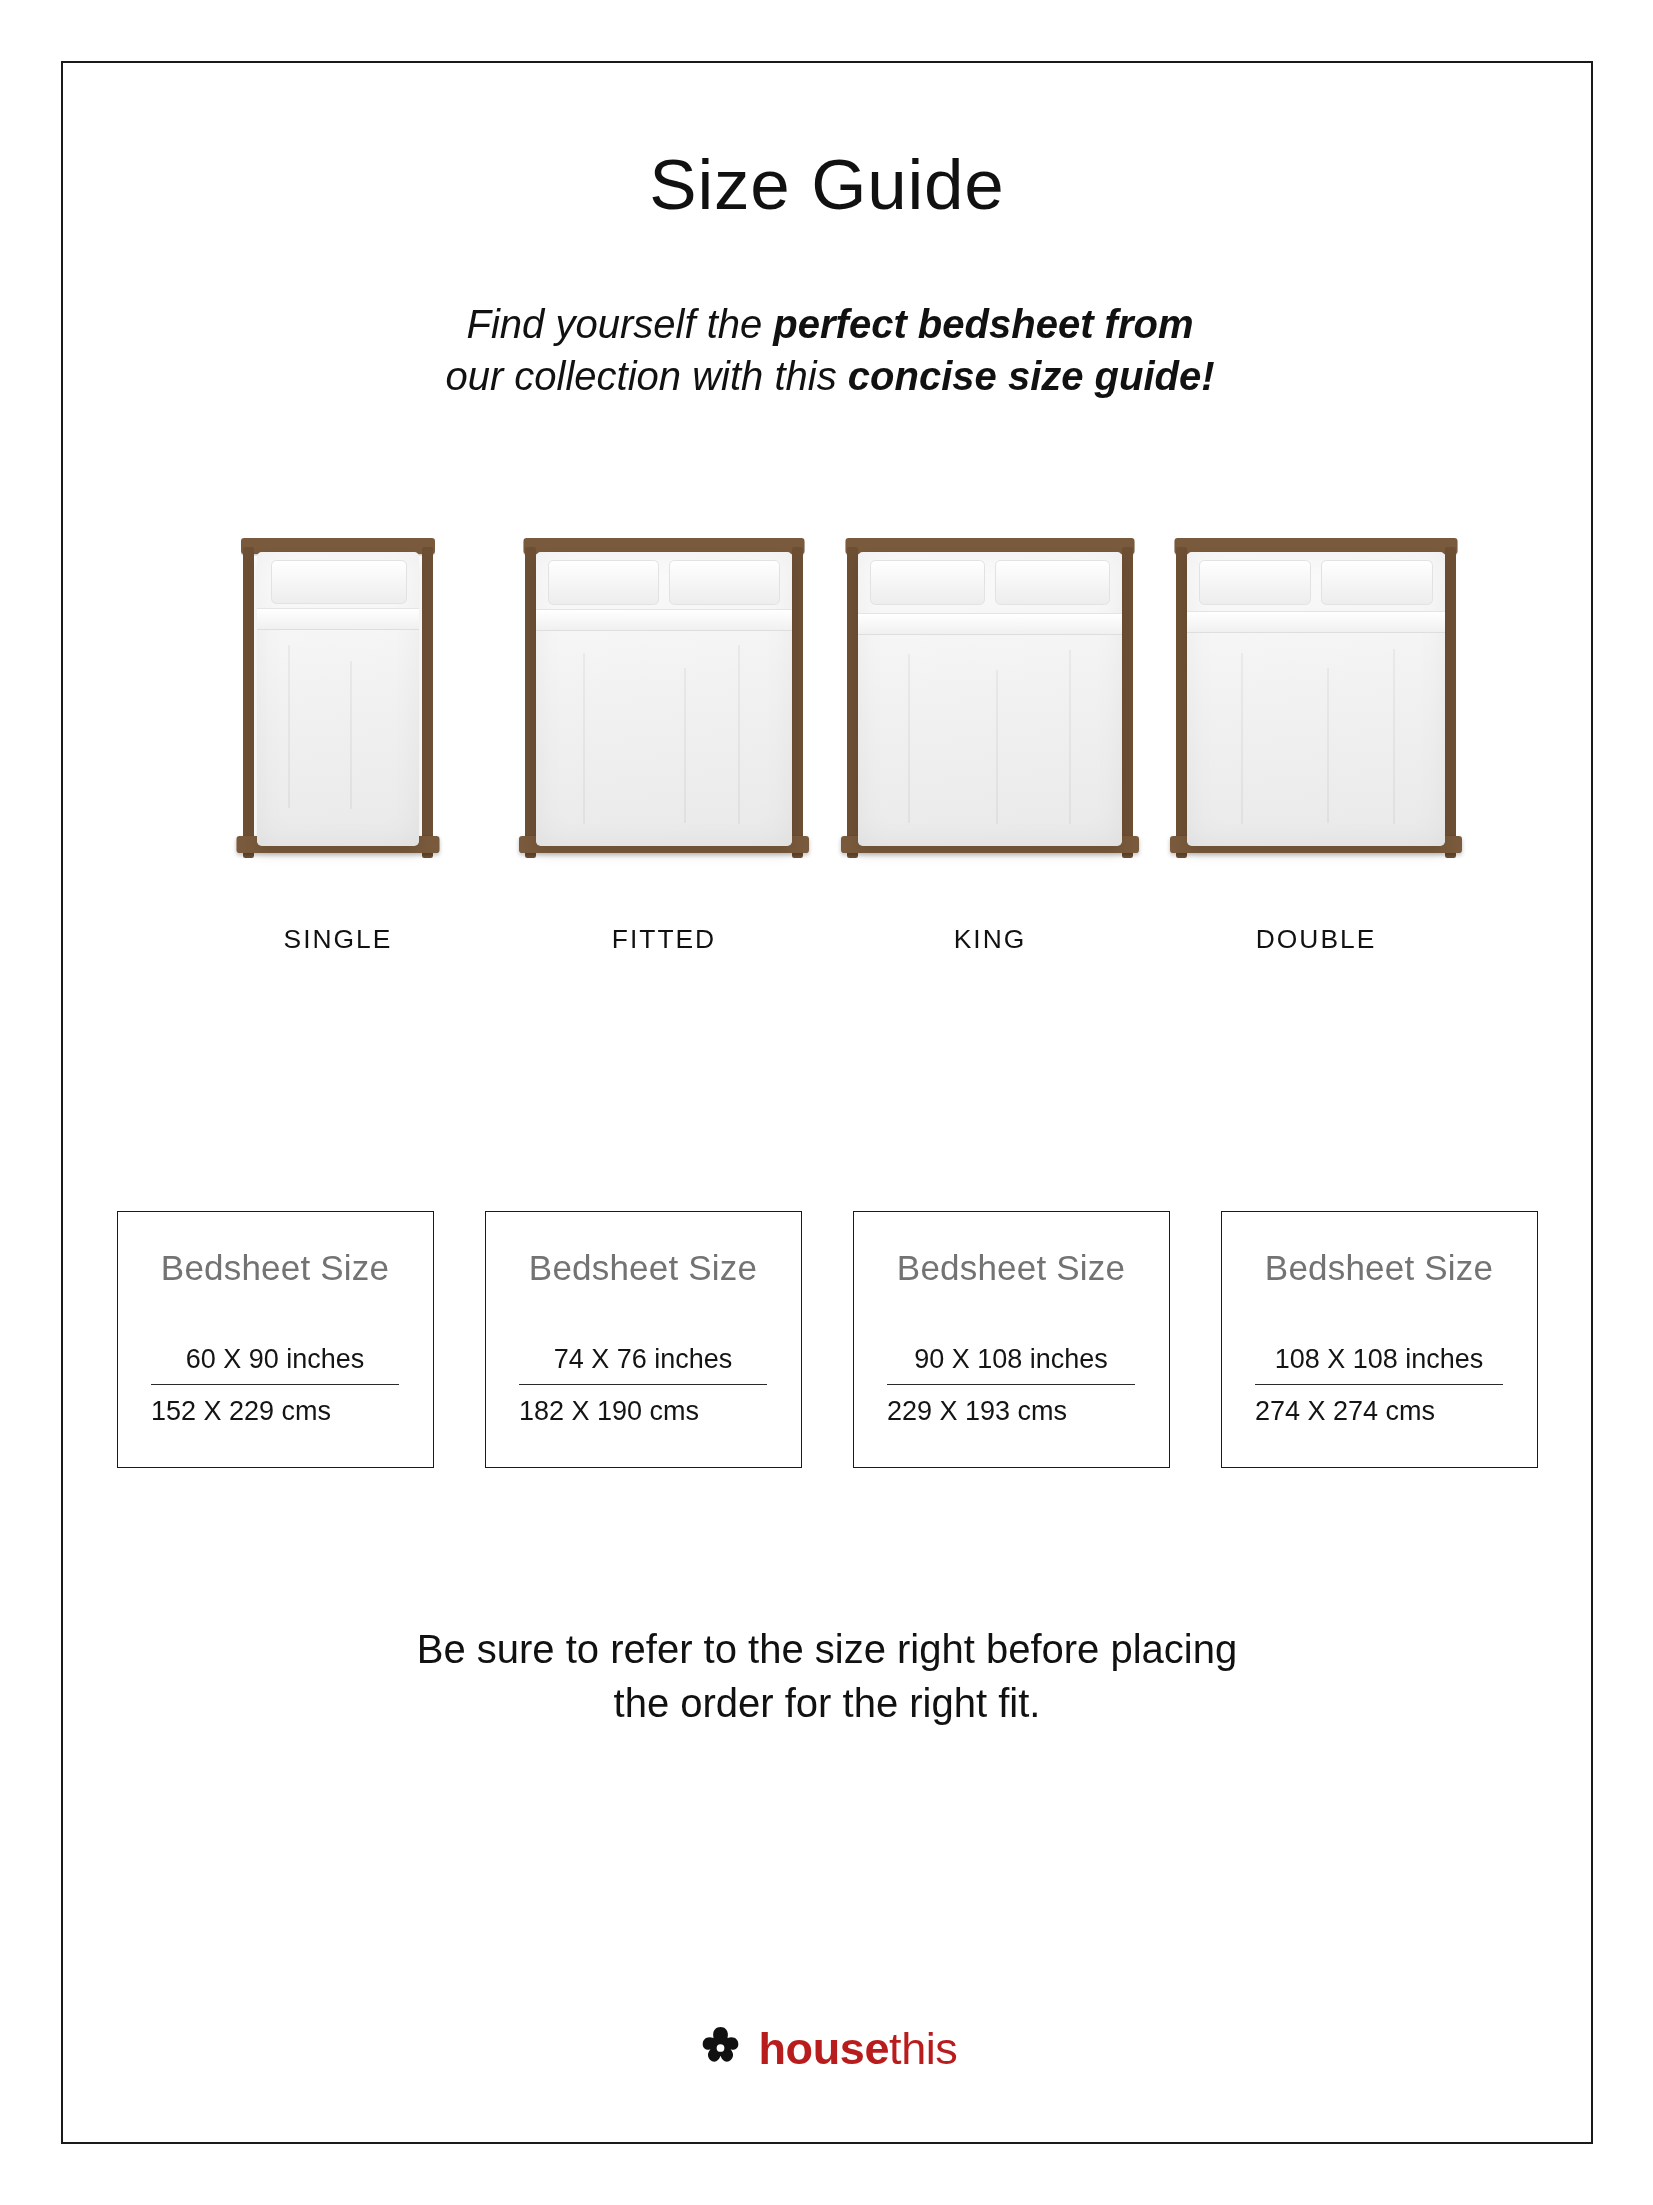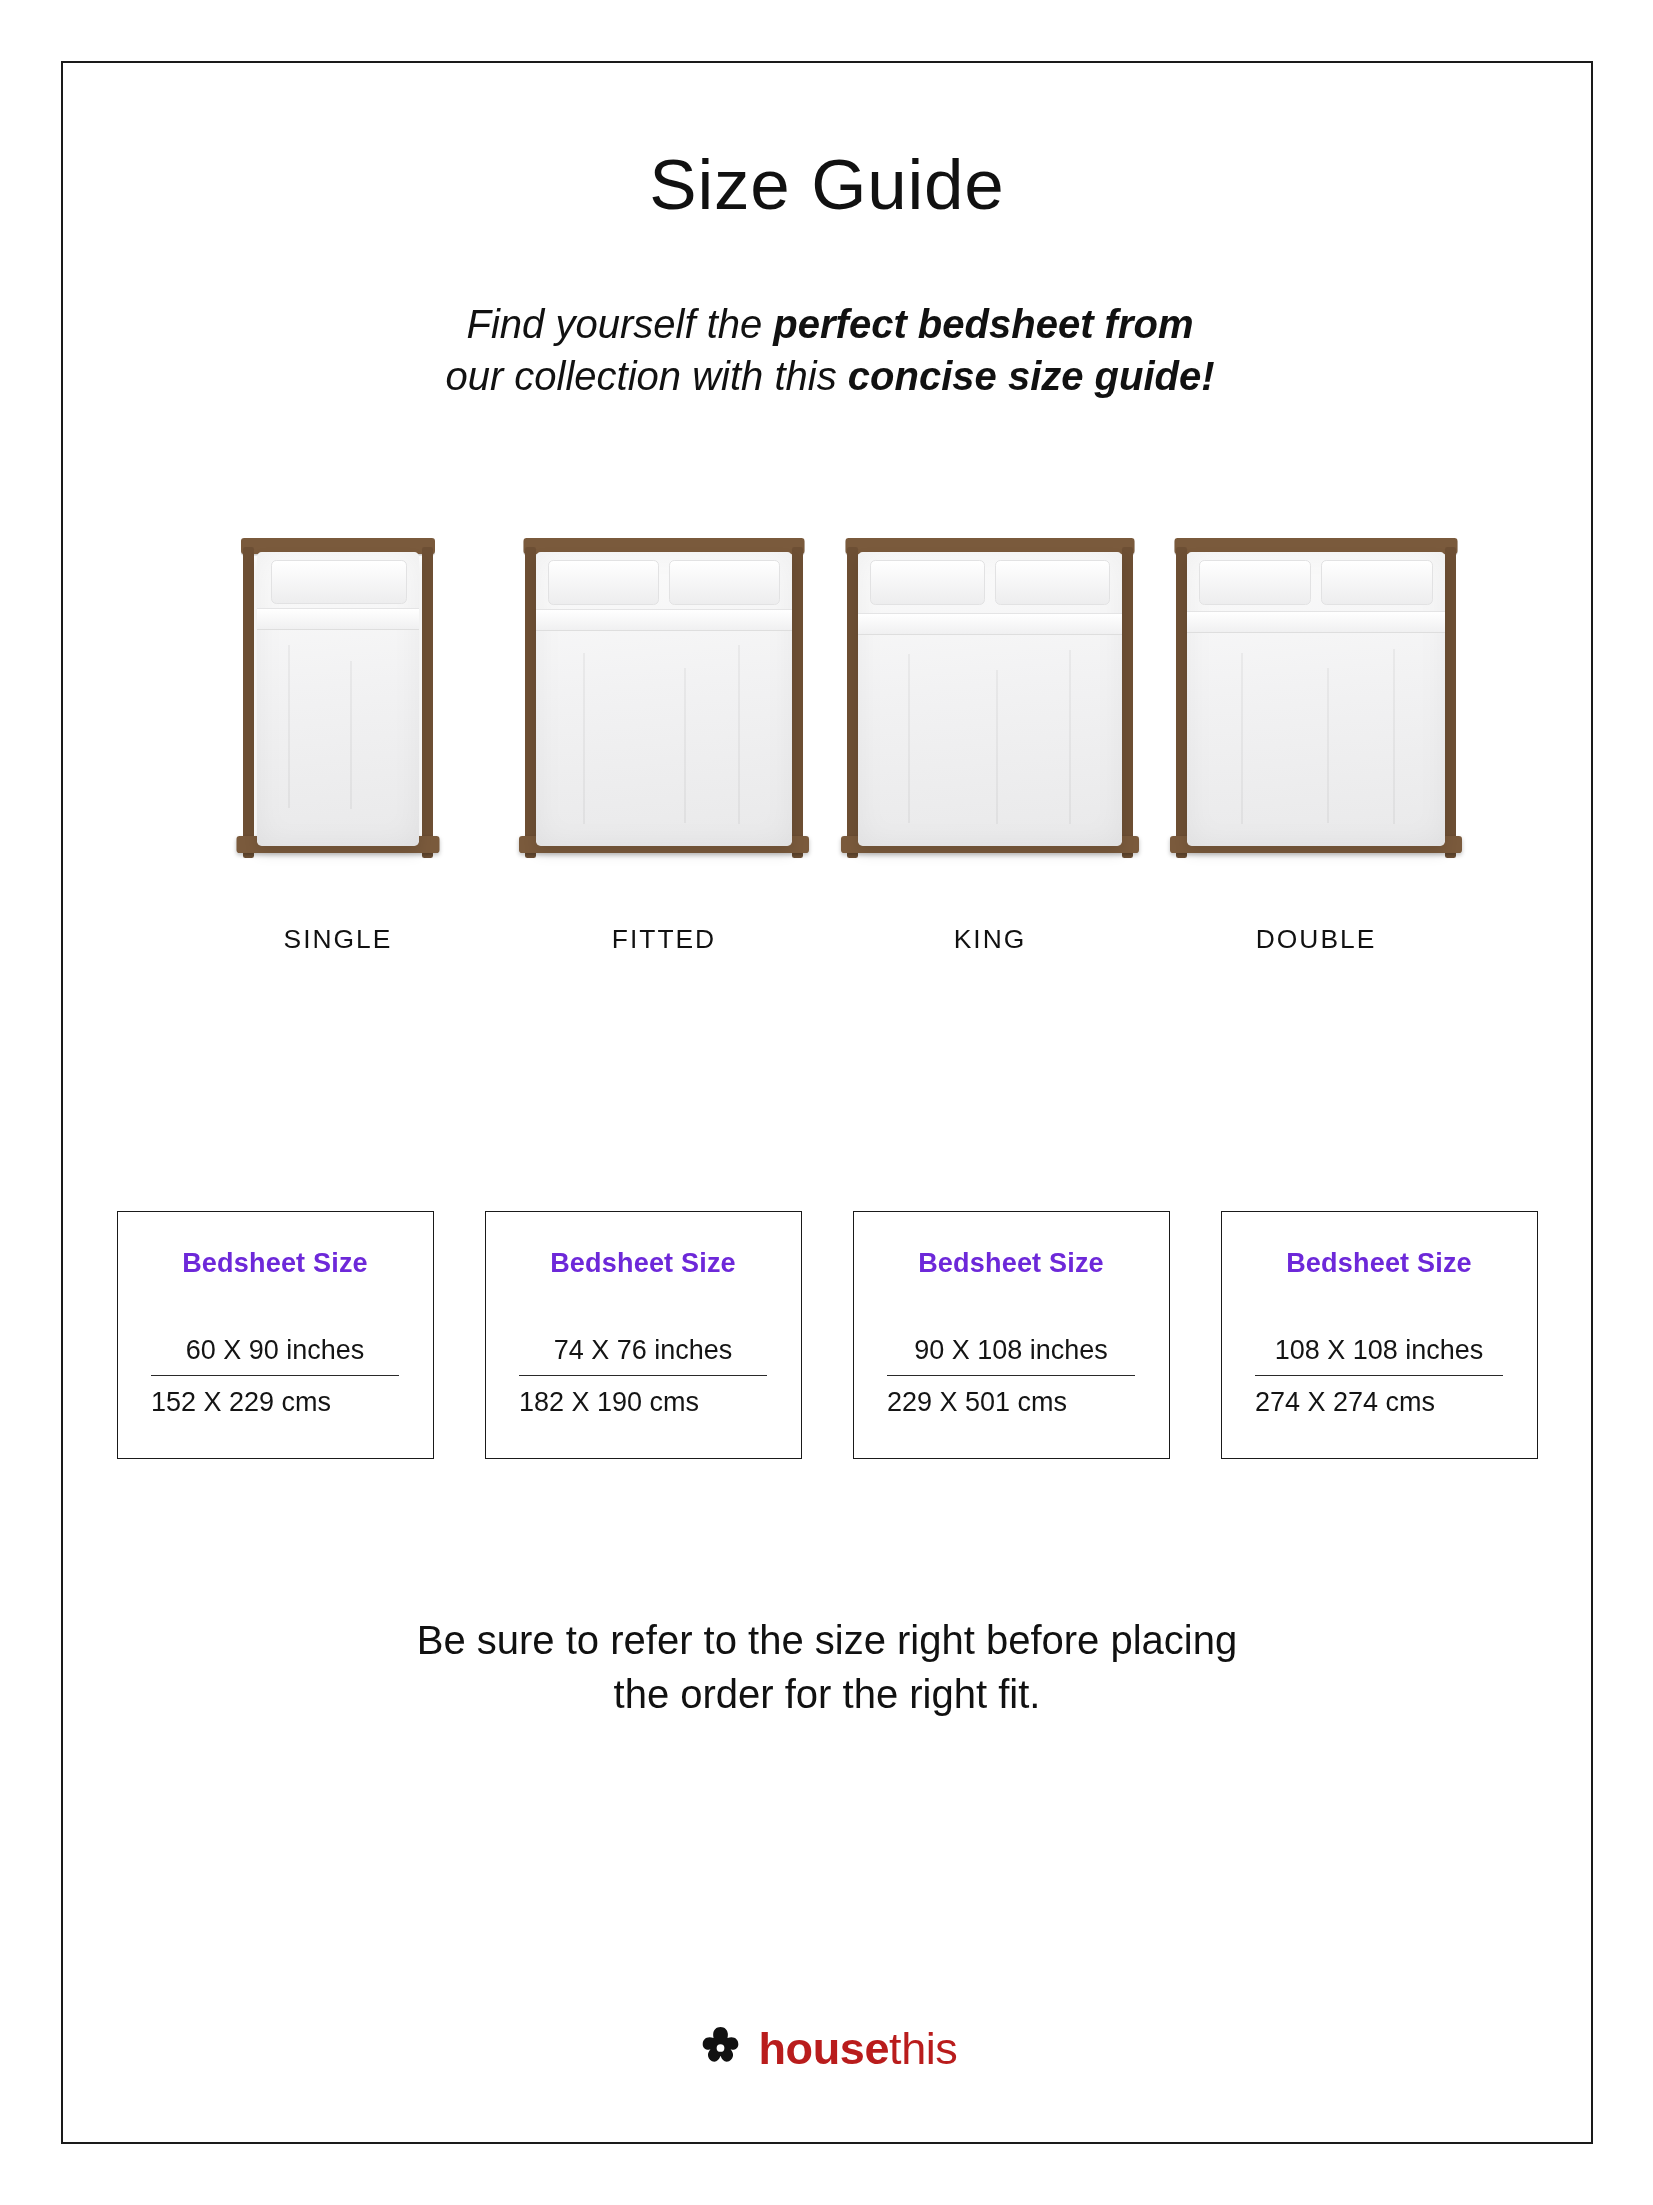--- a/index.html
+++ b/index.html
@@ -153,23 +153,23 @@
   .size-box {
     width: 317px;
     border: 1.6px solid #1a1a1a;
     box-sizing: border-box;
     padding: 36px 20px 40px 20px;
     display: flex;
     flex-direction: column;
     align-items: center;
   }
   .size-box .box-title {
-    font-size: 27px;
-    font-weight: 700;
-    color: #6d28d9;
+    font-size: 35px;
+    font-weight: 400;
+    color: #737373;
     letter-spacing: 0.2px;
   }
   .size-box .row-line {
     margin-top: 56px;
     width: 248px;
     border-bottom: 1.6px solid #2a2a2a;
     padding-bottom: 9.3px;
     text-align: center;
     font-size: 27px;
     color: #141414;
@@ -322,21 +322,21 @@
 
       <div class="size-box">
         <div class="box-title">Bedsheet Size</div>
         <div class="row-line">74 X 76 inches</div>
         <div class="row-last">182 X 190 cms</div>
       </div>
 
       <div class="size-box">
         <div class="box-title">Bedsheet Size</div>
         <div class="row-line">90 X 108 inches</div>
-        <div class="row-last">229 X 501 cms</div>
+        <div class="row-last">229 X 193 cms</div>
       </div>
 
       <div class="size-box">
         <div class="box-title">Bedsheet Size</div>
         <div class="row-line">108 X 108 inches</div>
         <div class="row-last">274 X 274 cms</div>
       </div>
 
     </div>
 

